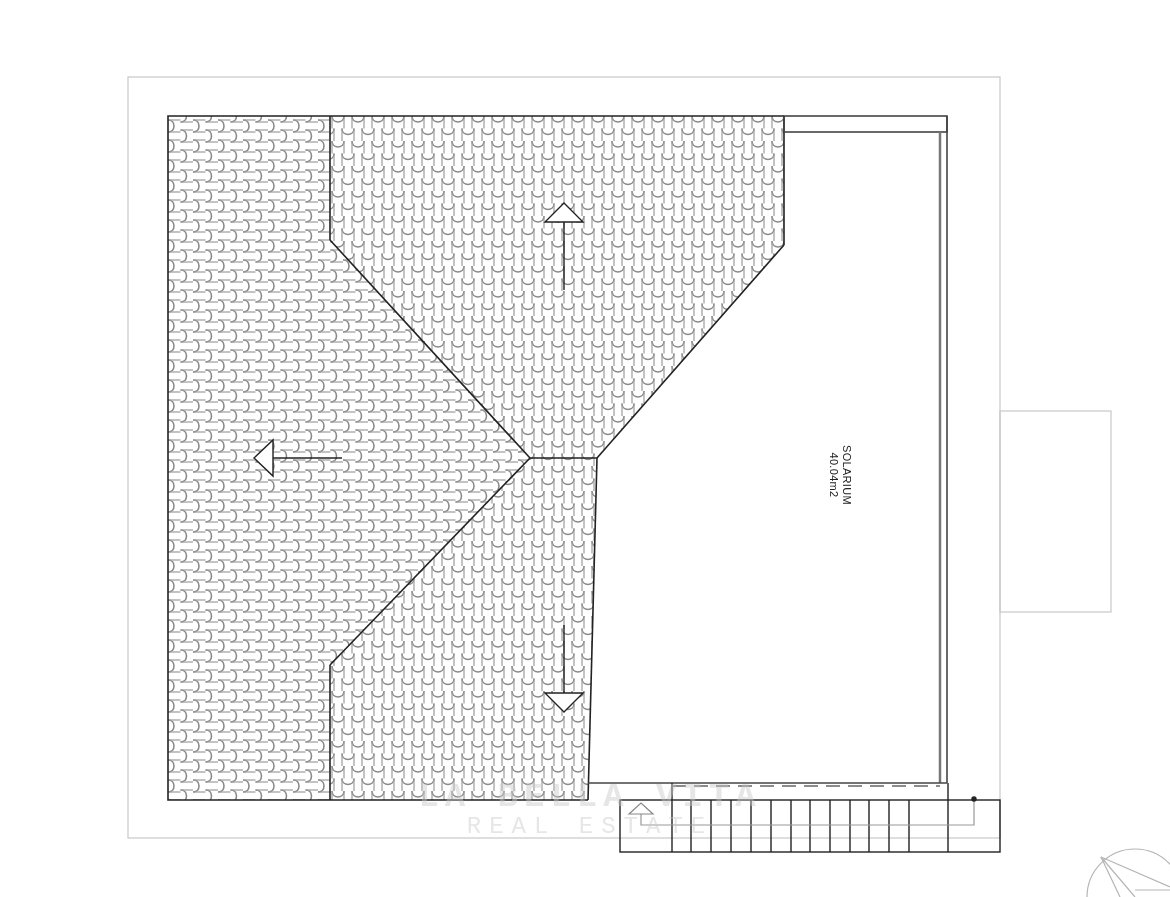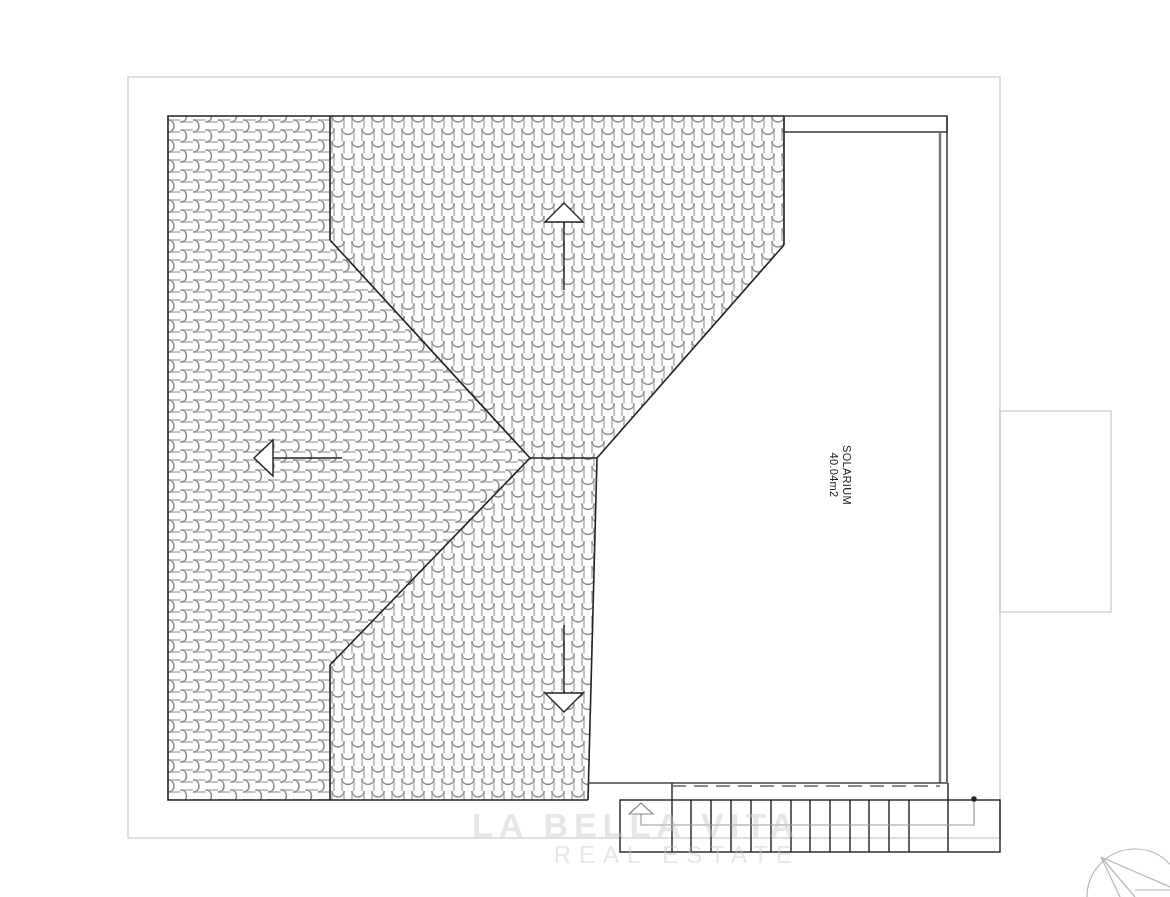--- a/index.html
+++ b/index.html
@@ -14,24 +14,23 @@
   .room-label .inner {
     position: absolute; left: 50%; top: 50%;
     transform: translate(-50%, -50%) rotate(90deg);
     text-align: center; white-space: nowrap;
     font-family: "Liberation Sans", sans-serif;
     font-size: 11px; line-height: 13px; color: #222;
     letter-spacing: 0.3px;
   }
   .watermark {
     position: absolute; left: 380px; top: 778px; width: 420px;
-    text-align: right; color: rgba(200,200,200,0.45);
-    font-family: Liberation Sans, sans-serif;
+    text-align: center; color: rgba(200,200,200,0.45);
+    font-family: Liberation Mono, monospace;
     pointer-events: none;
-    margin-top: 28px;
   }
   .watermark .wm1 { font-size: 34px; letter-spacing: 6px; font-weight: bold; line-height: 38px; }
   .watermark .wm2 { font-size: 24px; letter-spacing: 8px; line-height: 22px; }
 </style>
 </head>
 <body>
 
 <svg id="plan" viewBox="0 0 1170 897" xmlns="http://www.w3.org/2000/svg">
   <defs>
 

